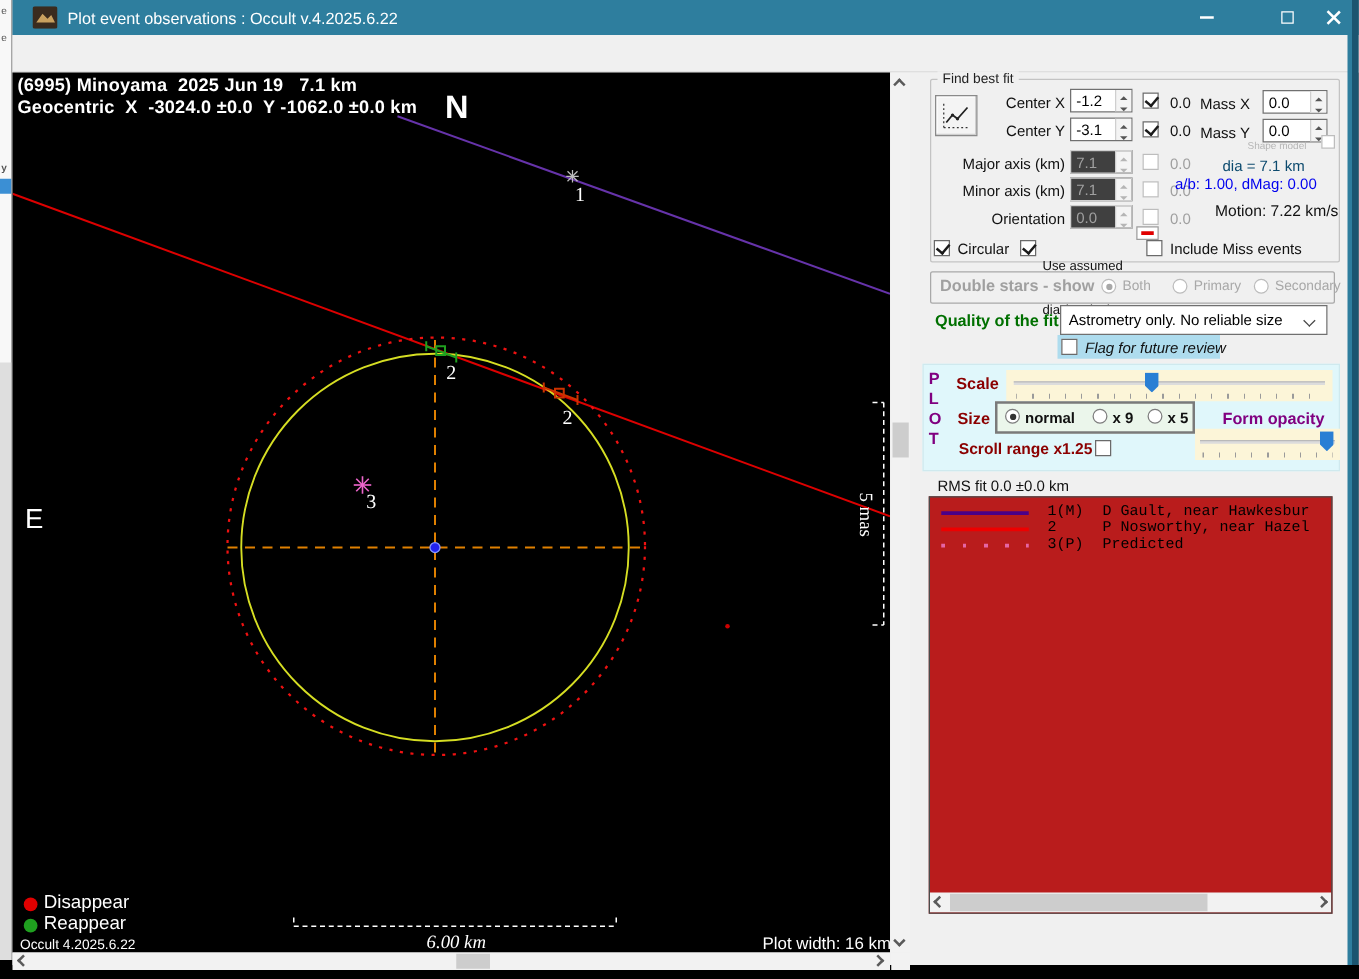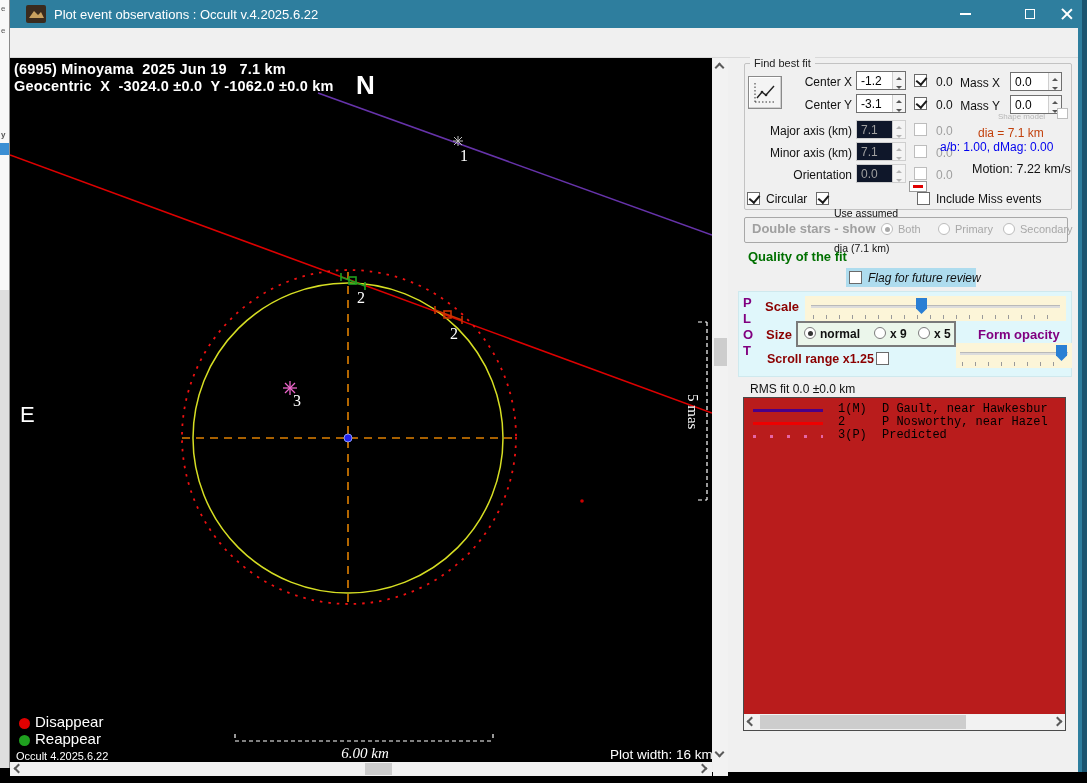--- a/index.html
+++ b/index.html
@@ -58,21 +58,21 @@
 
   
   .rpanel { position:absolute; left:718px; top:58px; width:350px; height:714px; background:#f0f0f0; }
   .group { position:absolute; border:1px solid #c3c3c3; border-radius:2px; }
   .glabel { position:absolute; font-size:11px; color:#222; background:#f0f0f0; padding:0 4px; }
   .lbl { position:absolute; font-size:12px; color:#111; white-space:pre; }
   .lbl.r { text-align:right; }
   .lbl.dis { color:#9f9f9f; }
   .inp { position:absolute; background:#fff; border:1px solid #707070; font-size:12px; color:#000;
          display:flex; align-items:center; padding-left:4px; }
-  .inp.dis { color:#a0a0a0; border-color:#cfcfcf; background:#0f172a; }
+  .inp.dis { color:#a0a0a0; border-color:#cfcfcf; background:#404040; }
   .spin { position:absolute; right:0; top:0; width:13px; height:100%; border-left:1px solid #cfcfcf; background:#f4f4f4;
           display:flex; flex-direction:column; }
   .spin div { flex:1; position:relative; }
   .spin div::after { content:""; position:absolute; left:3px; border:3px solid transparent; }
   .spin .su::after { top:2px;  border-bottom-color:#555; }
   .spin .sd::after { top:5px;  border-top-color:#555; }
   .inp.dis .spin .su::after { border-bottom-color:#b5b5b5; }
   .inp.dis .spin .sd::after { border-top-color:#b5b5b5; }
 
   .cb { position:absolute; width:13px; height:13px; background:#fff; border:1px solid #6a6a6a; }
@@ -304,21 +304,21 @@
     <div class="lbl r" style="left:732px;top:124px;width:110px">Major axis (km)</div>
     <div class="inp dis" style="left:846px;top:120px;width:50px;height:19px">
       <span>7.1</span>
       <span class="spin">
           <div class="su"></div>
           <div class="sd"></div>
         </span>
     </div>
     <span class="cb dis" style="left:904px;top:123px"></span>
     <div class="lbl dis" style="left:926px;top:124px">0.0</div>
-    <div class="lbl" style="left:968px;top:126px;color:#c2410c">dia = 7.1 km</div>
+    <div class="lbl" style="left:968px;top:126px;color:#0c4a6e">dia = 7.1 km</div>
 
     <div class="lbl r" style="left:732px;top:146px;width:110px">Minor axis (km)</div>
     <div class="inp dis" style="left:846px;top:142px;width:50px;height:19px">
       <span>7.1</span>
       <span class="spin">
           <div class="su"></div>
           <div class="sd"></div>
         </span>
     </div>
     <span class="cb dis" style="left:904px;top:145px"></span>
@@ -354,20 +354,24 @@
     <div class="group" style="left:734px;top:217px;width:324px;height:26px;border-color:#a8a8a8"></div>
     <div class="lbl" style="left:742px;top:221px;font-size:13px;font-weight:bold;color:#a0a0a0">Double stars - show</div>
     <span class="radio dis on" style="left:871px;top:223px"></span>
     <div class="lbl" style="left:888px;top:223px;font-size:11px;color:#a8a8a8">Both</div>
     <span class="radio dis" style="left:928px;top:223px"></span>
     <div class="lbl" style="left:945px;top:223px;font-size:11px;color:#a8a8a8">Primary</div>
     <span class="radio dis" style="left:993px;top:223px"></span>
     <div class="lbl" style="left:1010px;top:223px;font-size:11px;color:#a8a8a8">Secondary</div>
 
     <div class="lbl" style="left:738px;top:249px;font-size:13px;font-weight:bold;color:#007000">Quality of the fit</div>
+    <div class="qselect" style="left:838px;top:244px;width:214px;height:24px">
+      <span>Astrometry only. No reliable size</span>
+      <span class="chev" style="position:absolute;right:10px;top:8px;transform:rotate(-45deg)"></span>
+    </div>
     <div class="abs" style="left:836px;top:268px;width:130px;height:19px;background:#aedcee"></div>
     <span class="cb" style="left:839px;top:271px"></span>
     <div class="lbl" style="left:858px;top:271px;font-style:italic">Flag for future review</div>
 
     <div class="cyan" style="left:728px;top:291px;width:334px;height:86px"></div>
     <div class="lbl purple" style="left:733px;top:295px;font-size:13px">P</div>
     <div class="lbl purple" style="left:733px;top:311px;font-size:13px">L</div>
     <div class="lbl purple" style="left:733px;top:327px;font-size:13px">O</div>
     <div class="lbl purple" style="left:733px;top:343px;font-size:13px">T</div>
 

